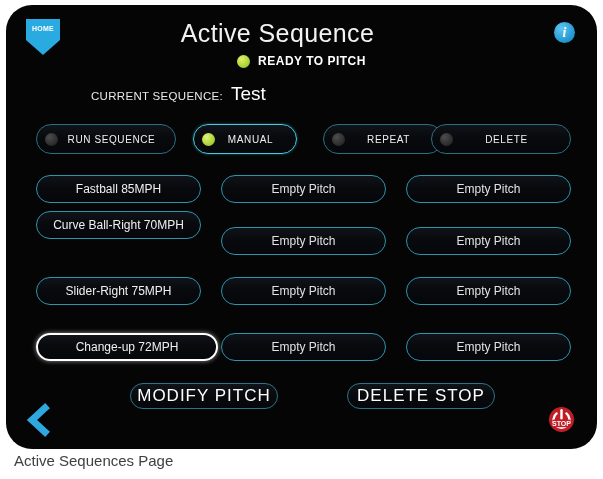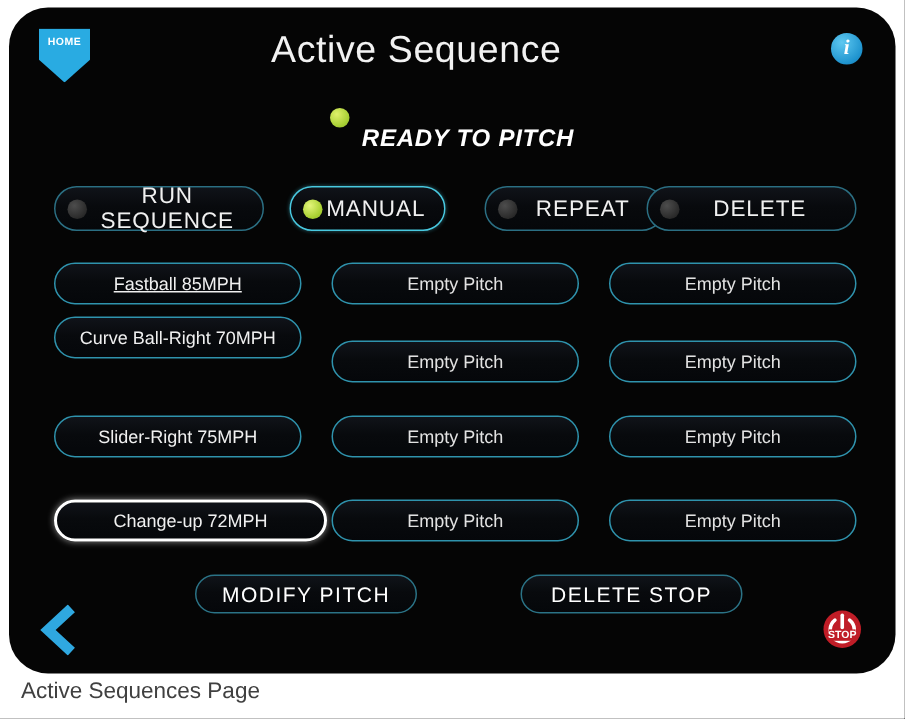--- a/index.html
+++ b/index.html
@@ -96,25 +96,23 @@
     gap: 8px;
   }
   #ready-dot {
     width: 13px;
     height: 13px;
     border-radius: 50%;
     background: radial-gradient(circle at 35% 32%, #dff06a, #a8d034 65%, #8ab328);
   }
   #ready-text {
     color: #ffffff;
-    font-size: 16px;
+    font-size: 12px;
     font-weight: bold;
-    font-style: italic;
     letter-spacing: 0.5px;
-    margin-top: 30px;
   }
 
   #seq-row {
     position: absolute;
     top: 78px;
     left: 85px;
     display: flex;
     align-items: baseline;
     gap: 8px;
   }
@@ -141,21 +139,21 @@
     align-items: center;
     justify-content: center;
     cursor: pointer;
     user-select: none;
   }
 
   
   .mode-btn {
     top: 119px;
     height: 30px;
-    font-size: 15px;
+    font-size: 10px;
     letter-spacing: 0.6px;
     border-color: #2b6f83;
     justify-content: flex-start;
     padding-left: 8px;
   }
   .mode-btn.active {
     border-color: #49c9e0;
     box-shadow: 0 0 3px rgba(73,201,224,0.45);
   }
   .mode-btn .led {
@@ -188,21 +186,21 @@
   .pitch-btn.selected {
     border: 2px solid #ffffff;
     box-shadow: 0 0 5px rgba(255,255,255,0.55);
   }
   .pitch-btn.empty { color: #e2e2e2; }
 
   
   .action-btn {
     top: 378px;
     height: 26px;
-    font-size: 14px;
+    font-size: 17px;
     letter-spacing: 1px;
     color: #ffffff;
     border-color: #2b7386;
   }
   #btn-modify { left: 124px; width: 148px; }
   #btn-delete { left: 341px; width: 148px; }
 
   
   #back-arrow {
     position: absolute;
@@ -243,40 +241,44 @@
 
   <div id="info-icon">i</div>
 
   <div id="title">Active Sequence</div>
 
   <div id="ready-row">
     <div id="ready-dot"></div>
     <div id="ready-text">READY TO PITCH</div>
   </div>
 
+  <div id="seq-row">
+    <span id="seq-label">CURRENT SEQUENCE:</span>
+    <span id="seq-value">Test</span>
+  </div>
 
   <div class="pill mode-btn" id="mode-run">
     <span class="led"></span>
     <span class="mlabel">RUN SEQUENCE</span>
   </div>
   <div class="pill mode-btn active" id="mode-manual">
     <span class="led"></span>
     <span class="mlabel">MANUAL</span>
   </div>
   <div class="pill mode-btn" id="mode-repeat">
     <span class="led"></span>
     <span class="mlabel">REPEAT</span>
   </div>
   <div class="pill mode-btn" id="mode-random">
     <span class="led"></span>
     <span class="mlabel">DELETE</span>
   </div>
 
   <div id="pitch-grid">
-      <div class="pill pitch-btn" style="left: 30px; top: 170px; width: 165px; text-decoration: underline;">
+      <div class="pill pitch-btn" style="left: 30px; top: 170px; width: 165px;">
         <span>Fastball 85MPH</span>
       </div>
       <div class="pill pitch-btn empty" style="left: 215px; top: 170px; width: 165px;">
         <span>Empty Pitch</span>
       </div>
       <div class="pill pitch-btn empty" style="left: 400px; top: 170px; width: 165px;">
         <span>Empty Pitch</span>
       </div>
       <div class="pill pitch-btn" style="left: 30px; top: 206px; width: 165px;">
         <span>Curve Ball-Right 70MPH</span>

